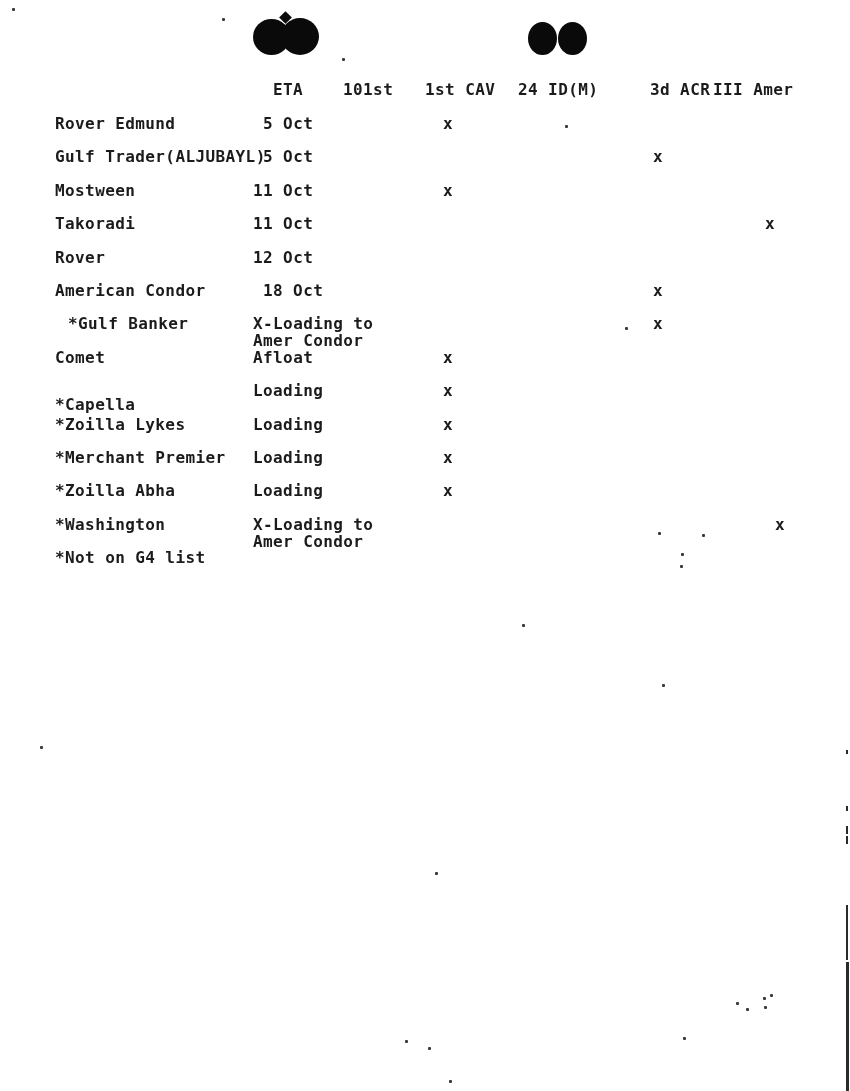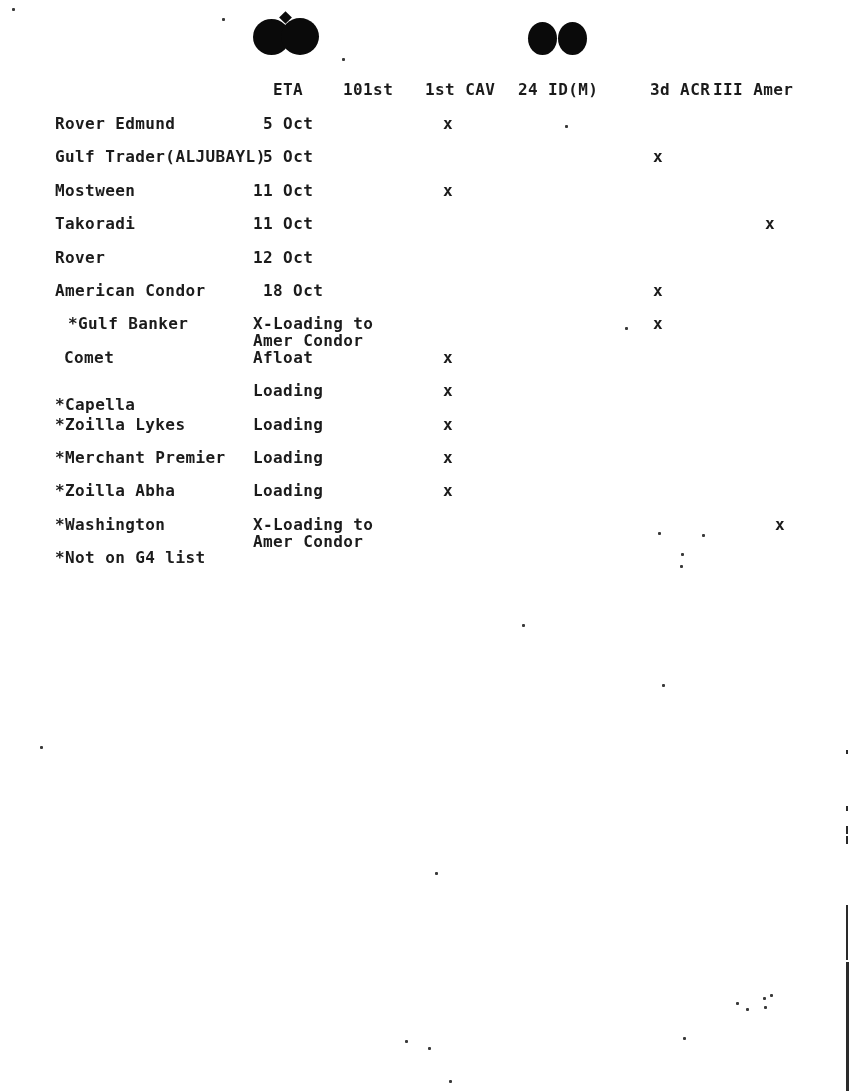--- a/index.html
+++ b/index.html
@@ -73,21 +73,21 @@
         <span class="abs" style="left: 263px; top: 282px;">18 Oct</span>
         <span class="abs" style="left: 653px; top: 282px;">x</span>
       </div>
       <div>
         <span class="abs" style="left: 55px; top: 315px; margin-left: 13px;">*Gulf Banker</span>
         <span class="abs" style="left: 253px; top: 315px;">X-Loading to
 Amer Condor</span>
         <span class="abs" style="left: 653px; top: 315px;">x</span>
       </div>
       <div>
-        <span class="abs" style="left: 64px; top: 349px;">Comet</span>
+        <span class="abs" style="left: 55px; top: 349px;">Comet</span>
         <span class="abs" style="left: 253px; top: 349px;">Afloat</span>
         <span class="abs" style="left: 443px; top: 349px;">x</span>
       </div>
       <div>
         <span class="abs" style="left: 55px; top: 396px;">*Capella</span>
         <span class="abs" style="left: 253px; top: 382px;">Loading</span>
         <span class="abs" style="left: 443px; top: 382px;">x</span>
       </div>
       <div>
         <span class="abs" style="left: 55px; top: 416px;">*Zoilla Lykes</span>

